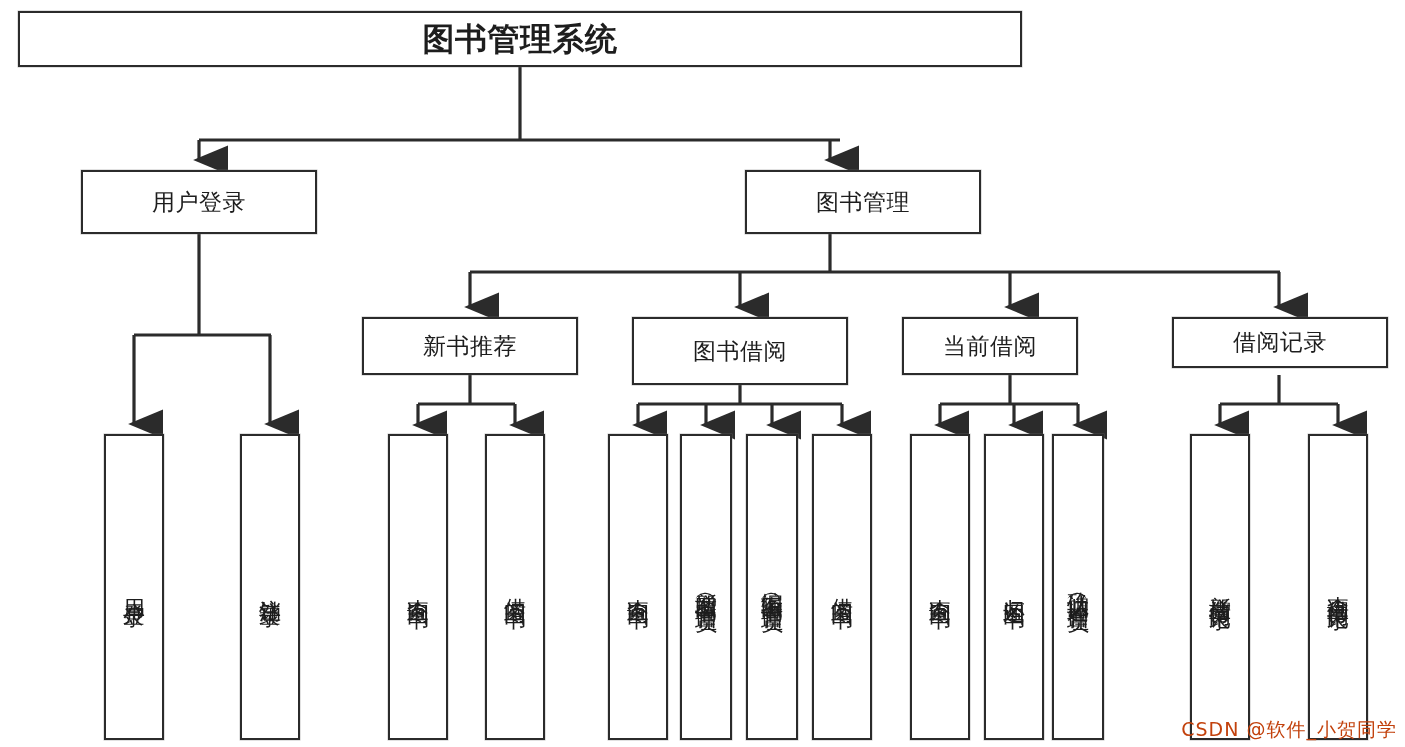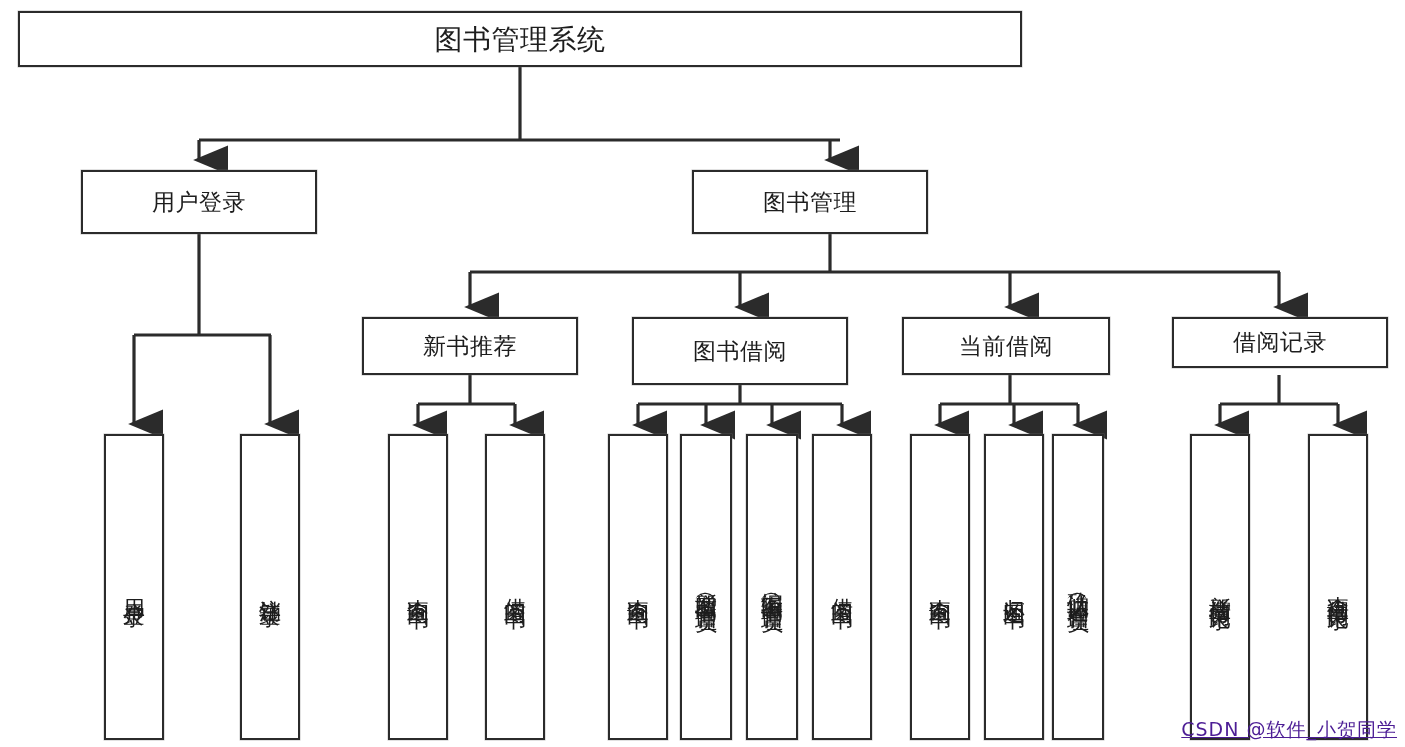--- a/index.html
+++ b/index.html
@@ -35,45 +35,44 @@
   .node .label{
     color:#1d1d1d;
     letter-spacing:.5px;
     white-space:nowrap;
     line-height:1.25;
   }
   
   .node.h .label{
     font-size:23px;
   }
-  .node.root .label{ font-size:28px; }
+  .node.root .label{ font-size:32px;font-weight:bold; }
   
   .node.v{
     align-items:center;
     justify-content:center;
     padding:6px 0;
   }
   .node.v .label{
     writing-mode:vertical-rl;
     text-orientation:upright;
     font-size:22px;
     letter-spacing:3px;
     line-height:1;
     max-height:100%;
   }
   
   #watermark{
     position:absolute;
     right:8px;bottom:4px;
     font-size:19px;
-    color:#4c1d95;
+    color:#c2410c;
     letter-spacing:1px;
     white-space:nowrap;
     user-select:none;
-    text-decoration:underline;
   }
 </style>
 </head>
 <body>
 
 <div id="diagram-root">
 
   <svg id="connectors" viewBox="0 0 1405 747" width="1405" height="747" xmlns="http://www.w3.org/2000/svg">
     <defs>
       <marker id="arrow" viewBox="0 0 12 12" refX="6" refY="10" markerWidth="11" markerHeight="11" orient="auto-start-reverse">
@@ -124,31 +123,31 @@
     </g>
   </svg>
 
   <div class="node h root" style="left: 18px; top: 11px; width: 1004px; height: 56px;">
     <span class="label">图书管理系统</span>
   </div>
 
   <div class="node h" style="left: 81px; top: 170px; width: 236px; height: 64px;">
     <span class="label">用户登录</span>
   </div>
-  <div class="node h" style="left: 692px; top: 170px; width: 236px; height: 64px;">
+  <div class="node h" style="left: 745px; top: 170px; width: 236px; height: 64px;">
     <span class="label">图书管理</span>
   </div>
 
   <div class="node h" style="left: 362px; top: 317px; width: 216px; height: 58px; justify-content: center;">
     <span class="label">新书推荐</span>
   </div>
   <div class="node h" style="left: 632px; top: 317px; width: 216px; height: 68px;">
     <span class="label">图书借阅</span>
   </div>
-  <div class="node h" style="left: 902px; top: 317px; width: 208px; height: 58px;">
+  <div class="node h" style="left: 902px; top: 317px; width: 176px; height: 58px;">
     <span class="label">当前借阅</span>
   </div>
   <div class="node h" style="left: 1172px; top: 317px; width: 216px; height: 51px;">
     <span class="label">借阅记录</span>
   </div>
 
   <div class="node v" style="left: 104px; top: 434px; width: 60px; height: 306px;">
     <span class="label">用户登录</span>
   </div>
   <div class="node v" style="left: 240px; top: 434px; width: 60px; height: 306px;">

